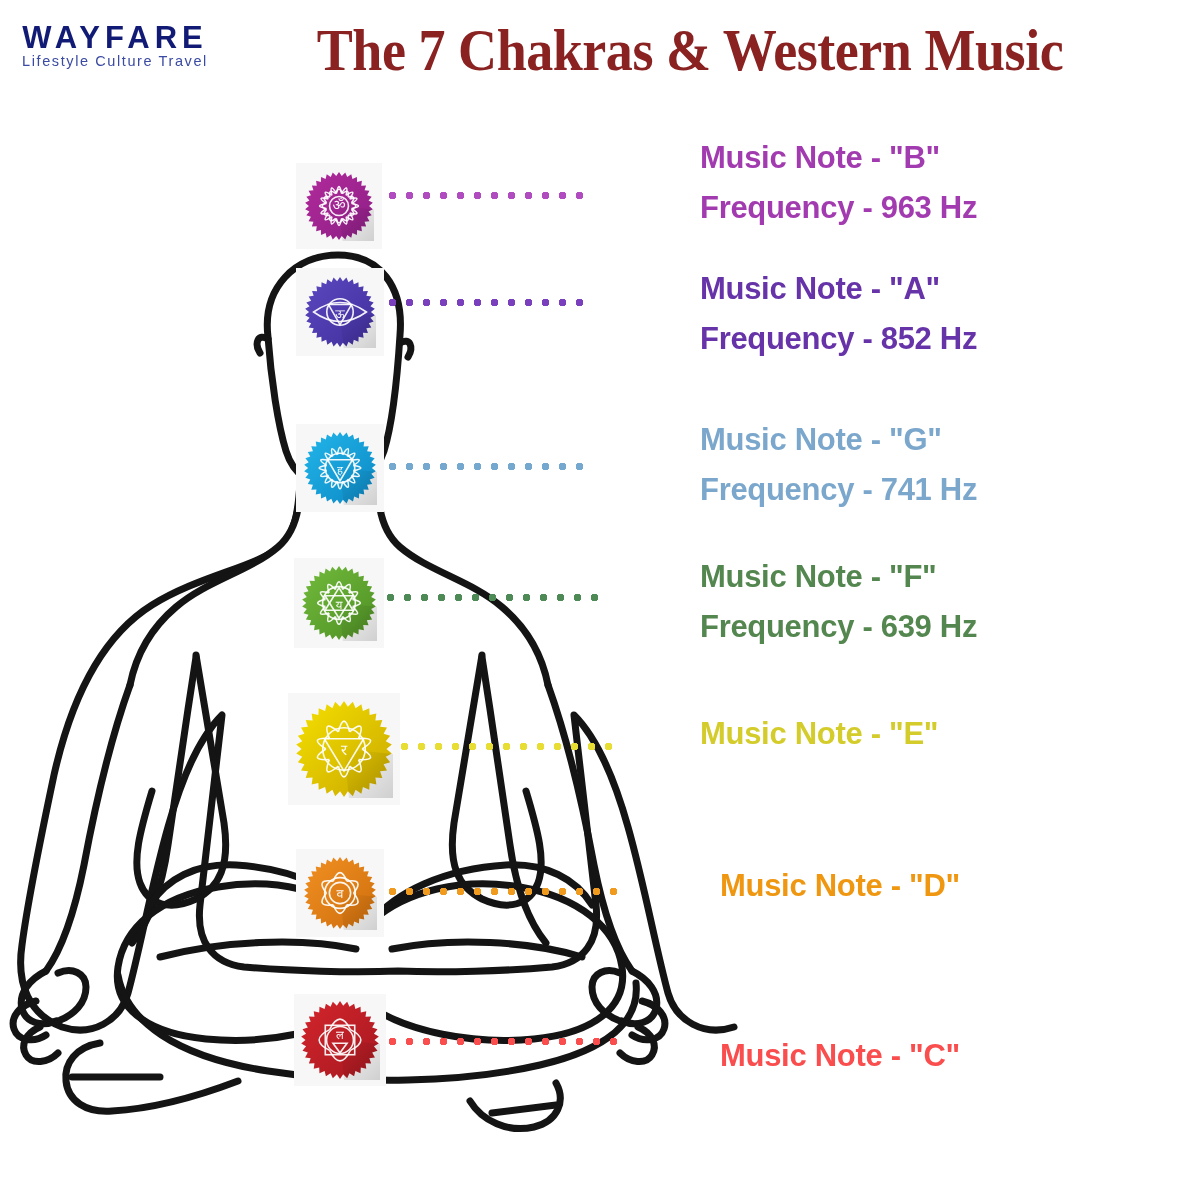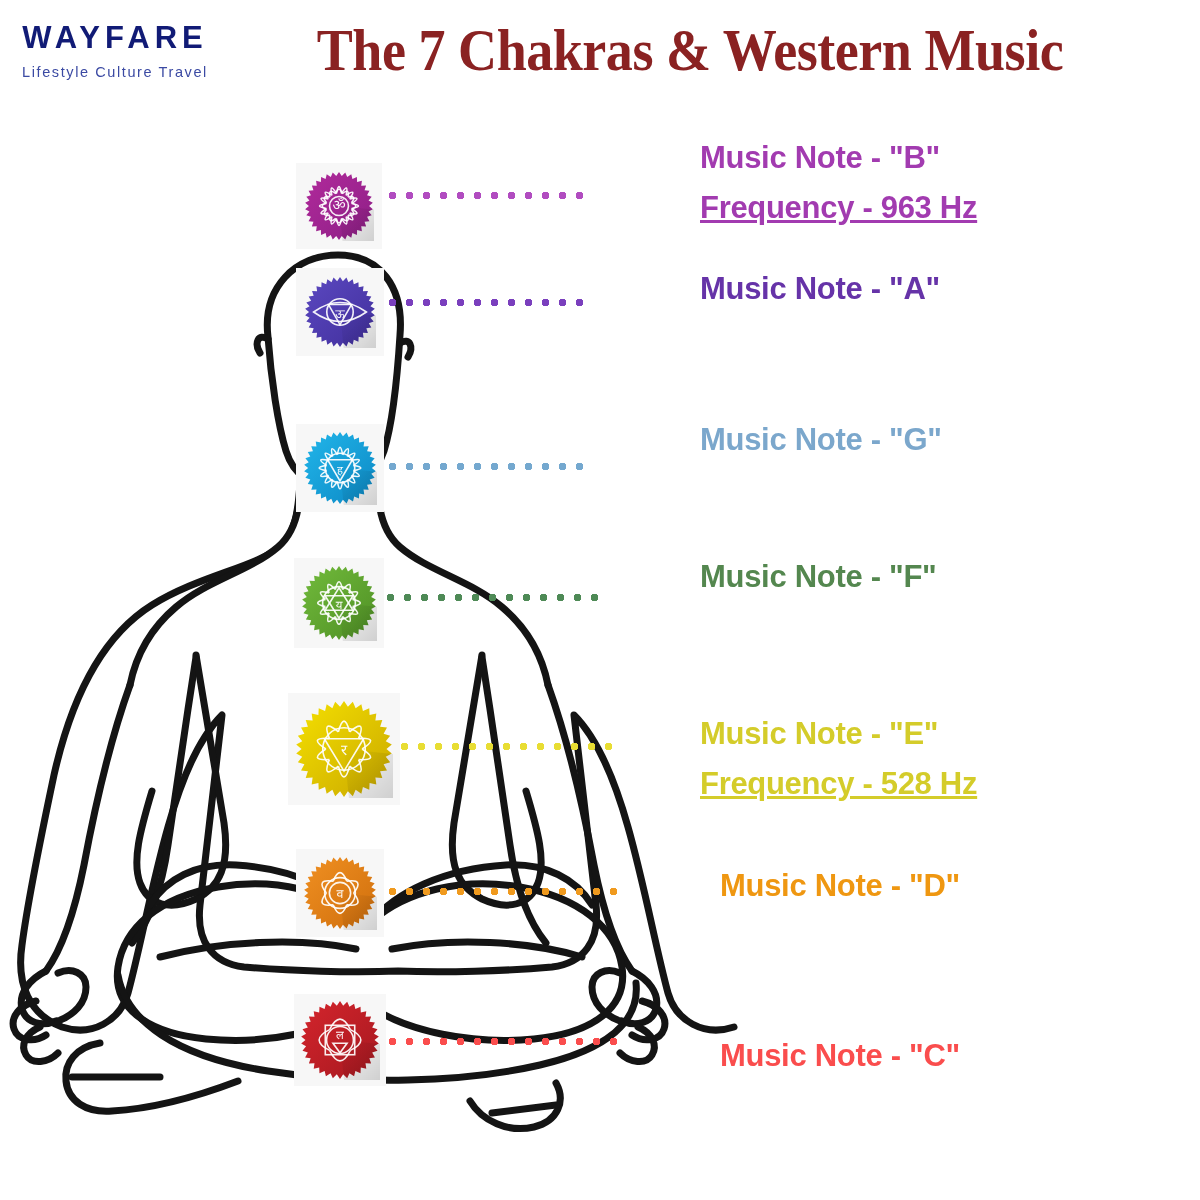--- a/index.html
+++ b/index.html
@@ -13,21 +13,20 @@
   .stage{position:absolute;left:0;top:0;width:1200px;height:1200px;}
 
   
   .logo{position:absolute;left:10px;top:22px;width:210px;text-align:center;}
   .logo-word{
     font-family:"Liberation Sans", sans-serif;
     font-weight:700;font-size:31px;letter-spacing:5px;
     color:#111b76;line-height:1;white-space:nowrap;
   }
   .logo-tag{
-    margin-top:11px;
     font-family:"Liberation Sans", sans-serif;
     font-weight:400;font-size:14.5px;letter-spacing:1.6px;
     color:#3b4aa3;white-space:nowrap;
   }
   .title{
     position:absolute;left:210px;top:16px;width:960px;
     text-align:center;
     font-family:"Liberation Serif", serif;
     font-weight:700;font-size:60px;
     color:#8a2222;
@@ -60,21 +59,21 @@
   
   .label{
     position:absolute;
     font-family:"Liberation Sans", sans-serif;
     font-weight:700;
     font-size:31px;
     line-height:1.62;
     white-space:nowrap;
     letter-spacing:-0.3px;
   }
-  .label .l2{display:block;text-decoration:underline;}
+  .label .l2{display:block;}
 </style>
 </head>
 <body>
 
 <div class="stage">
 
   <div class="logo">
     <div class="logo-word">WAYFARE</div>
     <div class="logo-tag">Lifestyle Culture Travel</div>
   </div>
@@ -384,21 +383,21 @@
       <div class="dots" style="left: 388px; top: 887px; width: 232px;">
         <i style="background: radial-gradient(circle at 4.5px 4.5px, rgb(240, 154, 30) 0px, rgb(240, 154, 30) 3.6px, transparent 3.8px) 0% 0% / 17px 9px;"></i>
       </div>
       <div class="dots" style="left: 388px; top: 1037px; width: 238px;">
         <i style="background: radial-gradient(circle at 4.5px 4.5px, rgb(250, 77, 77) 0px, rgb(250, 77, 77) 3.6px, transparent 3.8px) 0% 0% / 17px 9px;"></i>
       </div>
     </div>
 
   <div id="labels-layer">
       <div class="label" style="left: 700px; top: 133px; color: rgb(162, 59, 176);"><span class="l1">Music Note - "B"</span><span class="l2">Frequency - 963 Hz</span></div>
-      <div class="label" style="left: 700px; top: 264px; color: rgb(102, 51, 168);"><span class="l1">Music Note - "A"</span></div>
-      <div class="label" style="left: 700px; top: 415px; color: rgb(123, 167, 204);"><span class="l1">Music Note - "G"</span></div>
-      <div class="label" style="left: 700px; top: 552px; color: rgb(84, 135, 79);"><span class="l1">Music Note - "F"</span></div>
-      <div class="label" style="left: 700px; top: 709px; color: rgb(212, 204, 42);"><span class="l1">Music Note - "E"</span><span class="l2">Frequency - 528 Hz</span></div>
+      <div class="label" style="left: 700px; top: 264px; color: rgb(102, 51, 168);"><span class="l1">Music Note - "A"</span><span class="l2">Frequency - 852 Hz</span></div>
+      <div class="label" style="left: 700px; top: 415px; color: rgb(123, 167, 204);"><span class="l1">Music Note - "G"</span><span class="l2">Frequency - 741 Hz</span></div>
+      <div class="label" style="left: 700px; top: 552px; color: rgb(84, 135, 79);"><span class="l1">Music Note - "F"</span><span class="l2">Frequency - 639 Hz</span></div>
+      <div class="label" style="left: 700px; top: 709px; color: rgb(212, 204, 42);"><span class="l1">Music Note - "E"</span></div>
       <div class="label" style="left: 720px; top: 861px; color: rgb(239, 151, 17);"><span class="l1">Music Note - "D"</span></div>
       <div class="label" style="left: 720px; top: 1031px; color: rgb(250, 77, 77);"><span class="l1">Music Note - "C"</span></div>
     </div>
 
 </div>
 
 </body></html>

